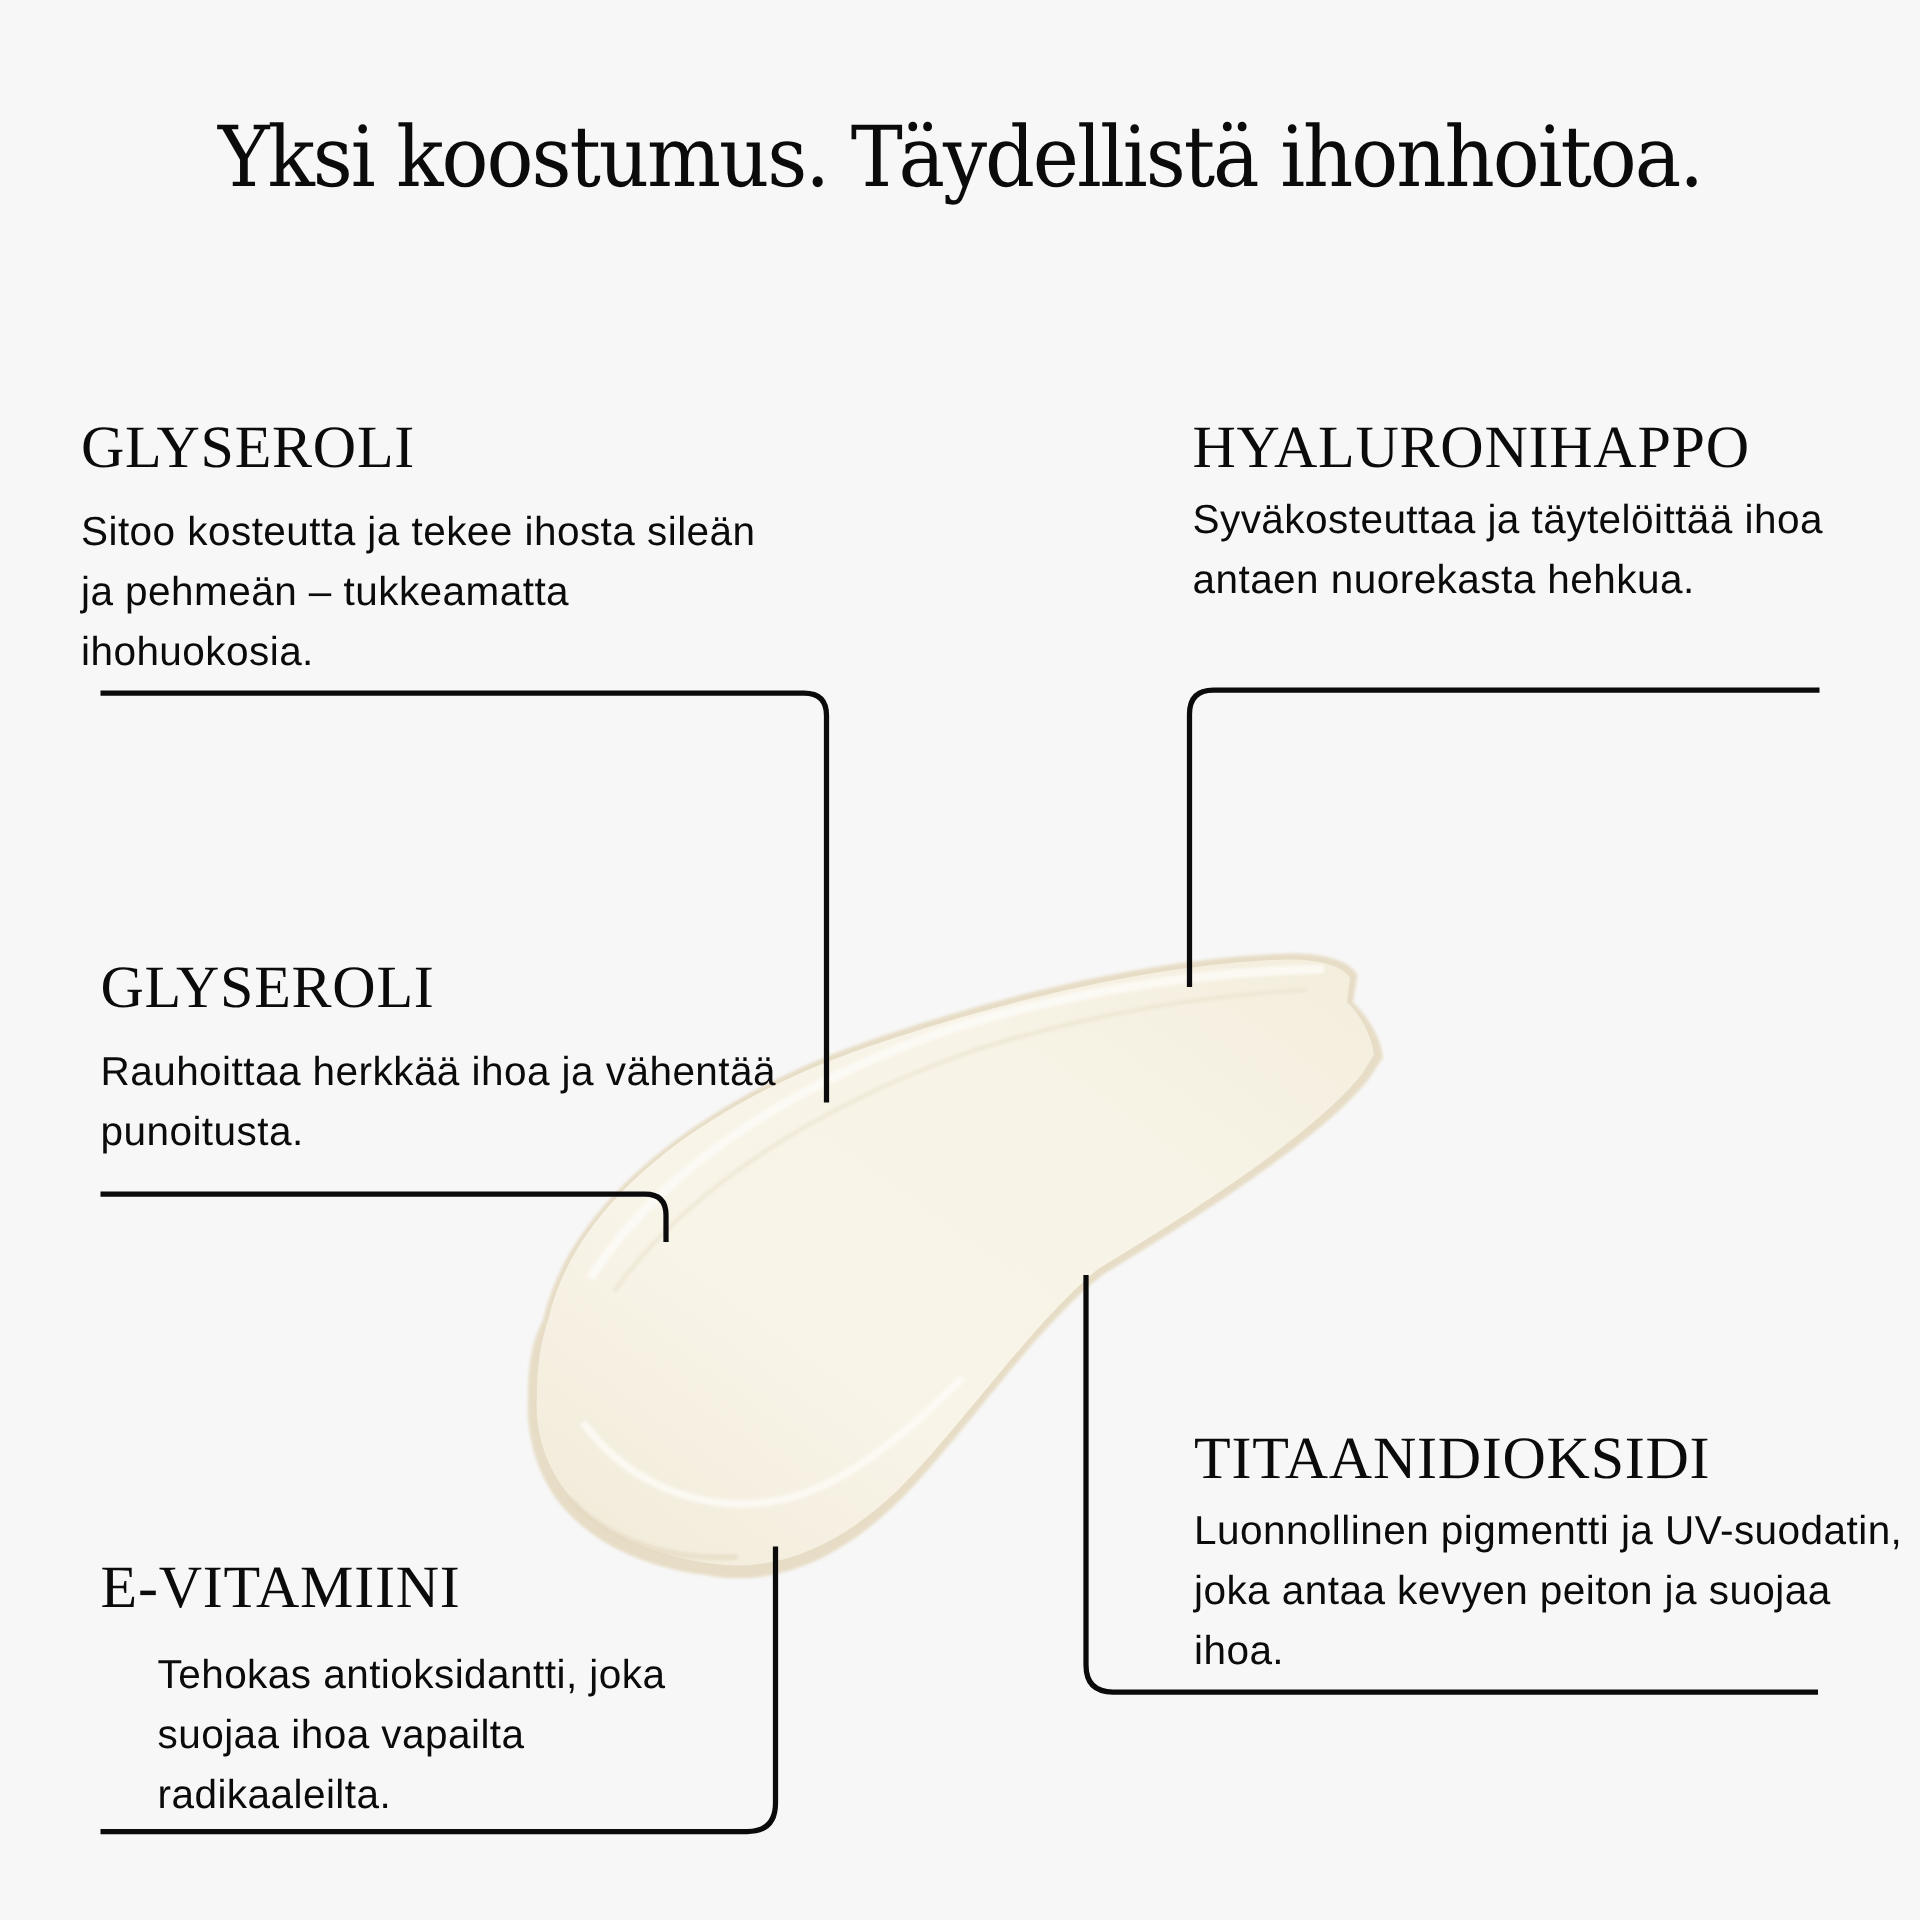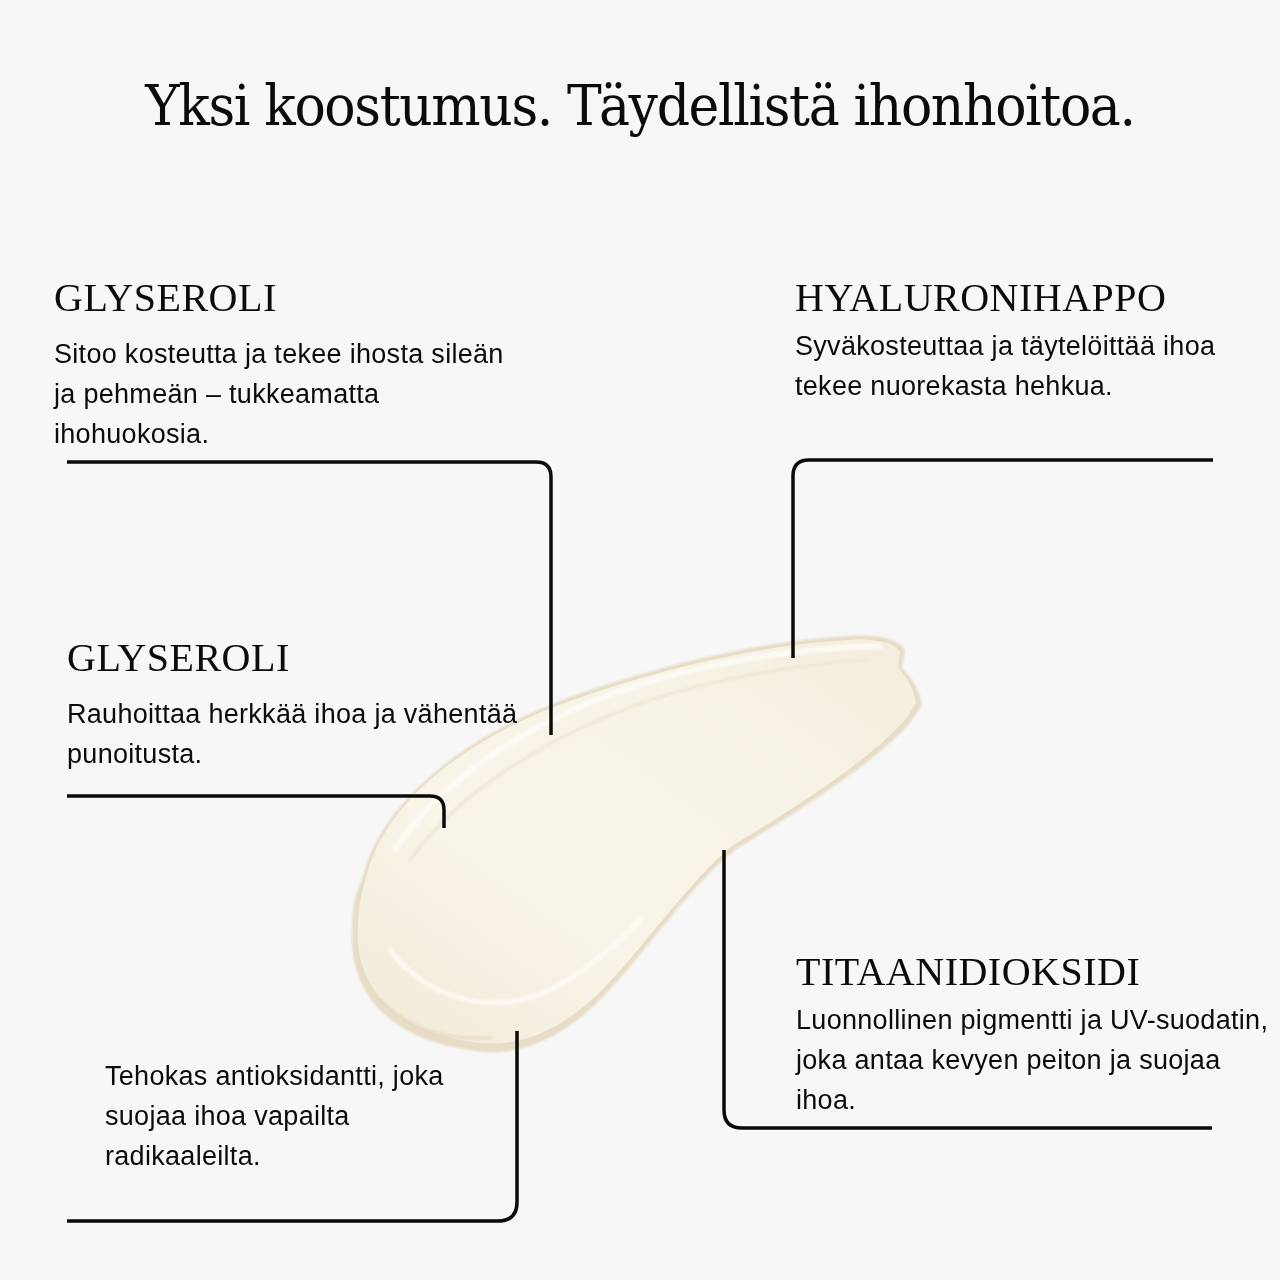--- a/index.html
+++ b/index.html
@@ -138,28 +138,29 @@
 
 <h1 class="title">Yksi koostumus. Täydellistä ihonhoitoa.</h1>
 
 <div class="ingredient" id="ing-glyseroli">
   <h2>GLYSEROLI</h2>
   <p>Sitoo kosteutta ja tekee ihosta sileän ja pehmeän – tukkeamatta ihohuokosia.</p>
 </div>
 
 <div class="ingredient" id="ing-hyaluroni">
   <h2>HYALURONIHAPPO</h2>
-  <p>Syväkosteuttaa ja täytelöittää ihoa tekee nuorekasta hehkua.</p>
+  <p>Syväkosteuttaa ja täytelöittää ihoa antaen nuorekasta hehkua.</p>
 </div>
 
 <div class="ingredient" id="ing-bisabololi">
   <h2>GLYSEROLI</h2>
   <p>Rauhoittaa herkkää ihoa ja vähentää punoitusta.</p>
 </div>
 
 <div class="ingredient" id="ing-titaani">
   <h2>TITAANIDIOKSIDI</h2>
   <p>Luonnollinen pigmentti ja UV-suodatin, joka antaa kevyen peiton ja suojaa ihoa.</p>
 </div>
 
 <div class="ingredient" id="ing-evitamiini">
+  <h2>E-VITAMIINI</h2>
   <p>Tehokas antioksidantti, joka suojaa ihoa vapailta radikaaleilta.</p>
 </div>
 
 </body></html>

